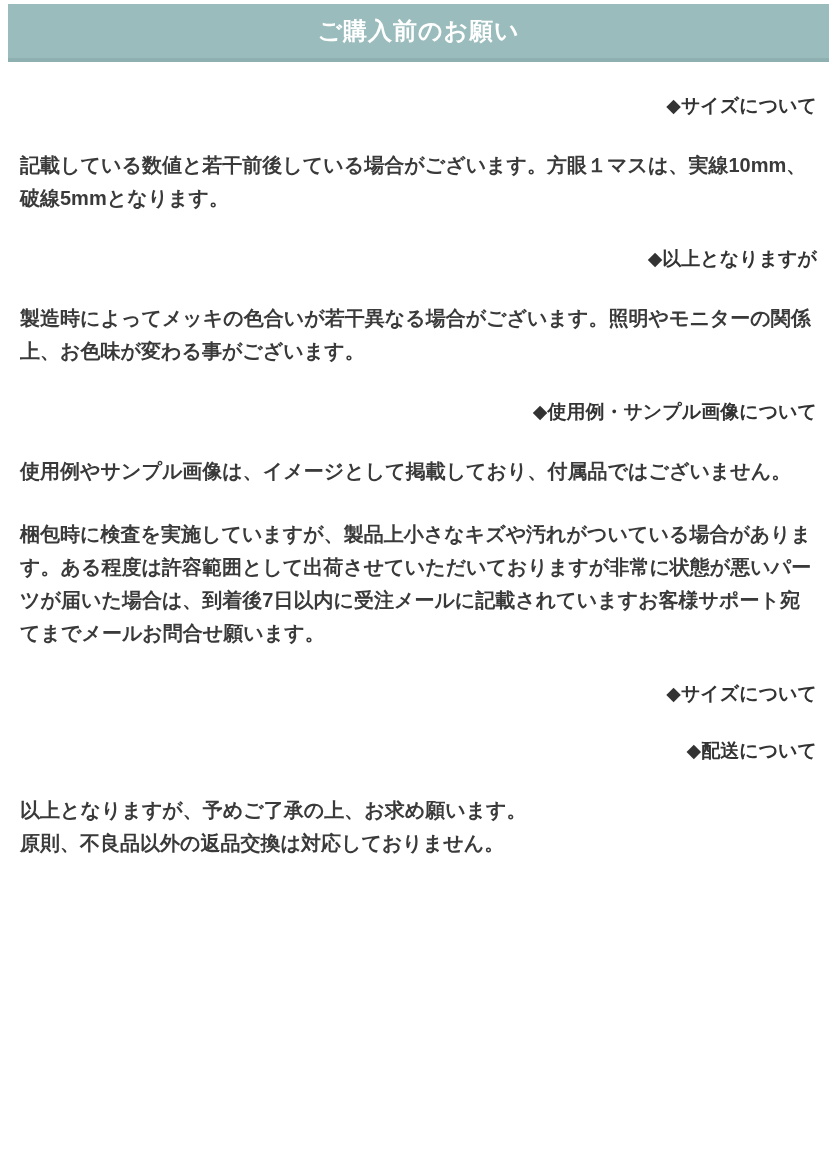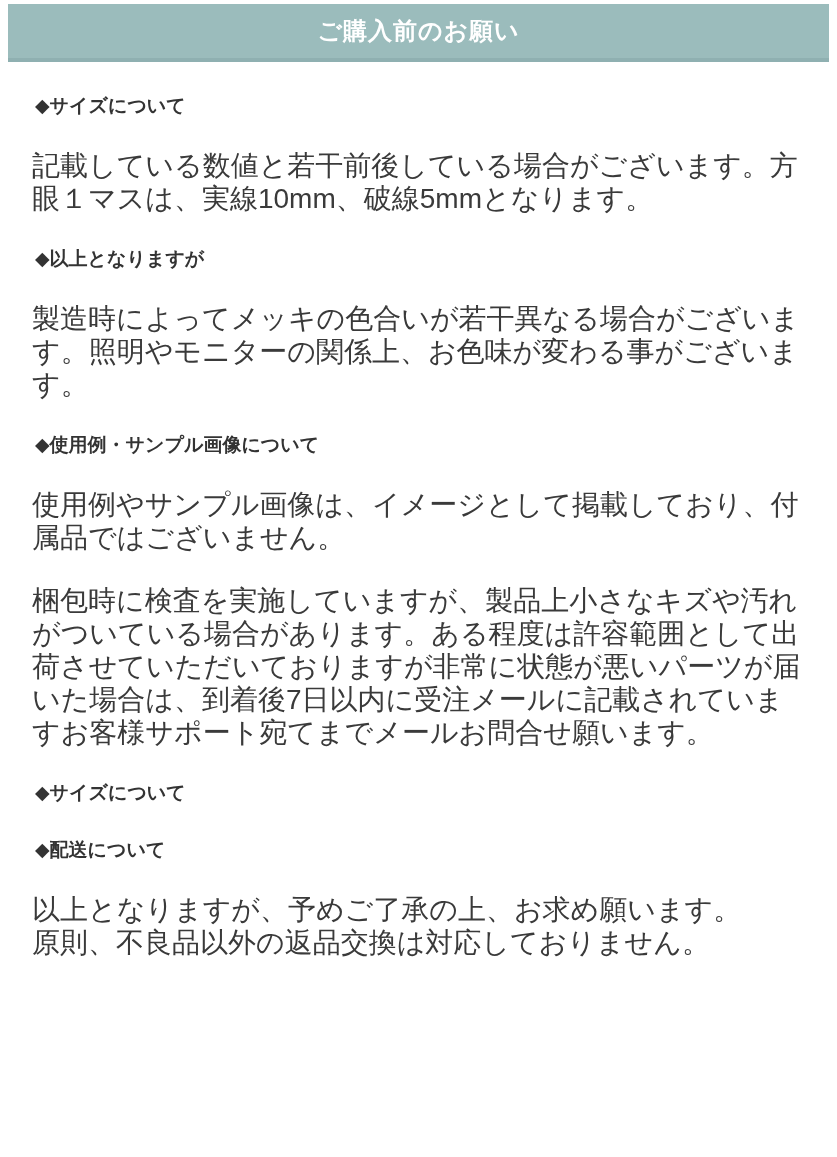--- a/index.html
+++ b/index.html
@@ -35,27 +35,29 @@
   .content {
     padding: 0 12px;
   }
   .section-heading {
     margin: 30px 0 0;
     padding-left: 15px;
     font-size: 19px;
     line-height: 27px;
     font-weight: bold;
     color: #333333;
+    text-align: right;
   }
   .section-body {
-    margin: 30px 12px;
-    font-size: 28px;
+    margin: 30px 0;
+    font-size: 20px;
     line-height: 33px;
     color: #3a3a3a;
     text-align: left;
+    font-weight: bold;
   }
   .closing {
     margin-bottom: 0;
   }
 </style>
 </head>
 <body>
 
 <div class="page">
   <header class="banner" style="background: rgb(155, 188, 188); border-bottom-color: rgb(143, 176, 177);">

